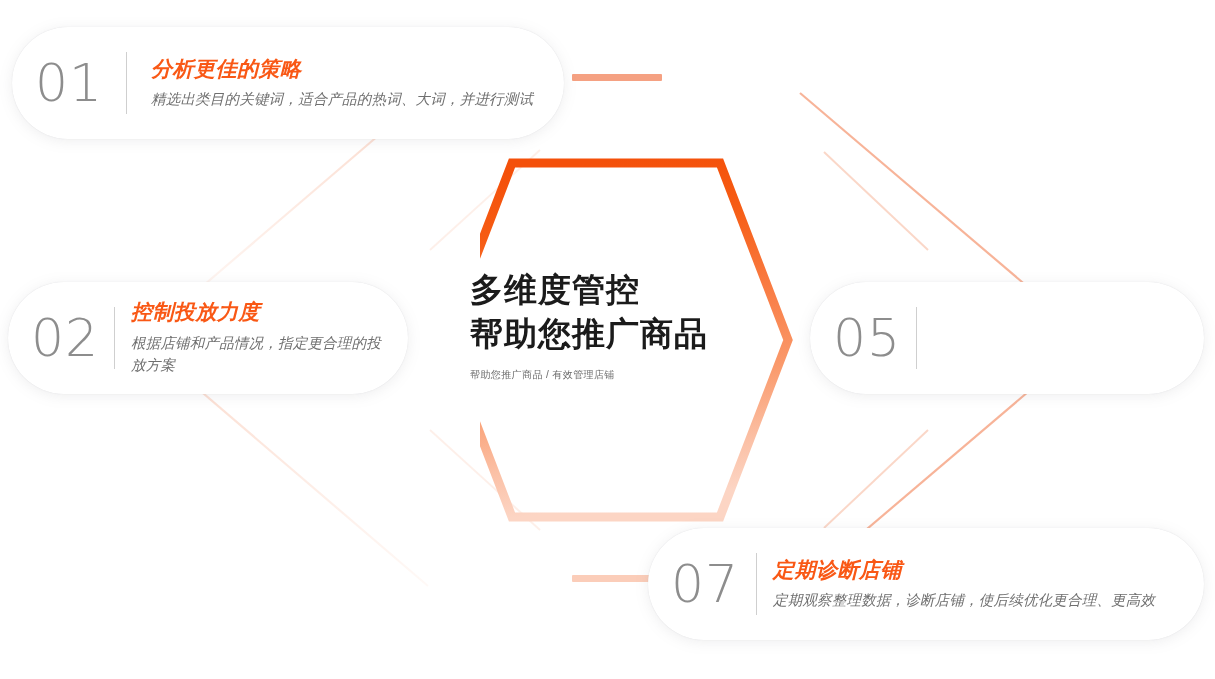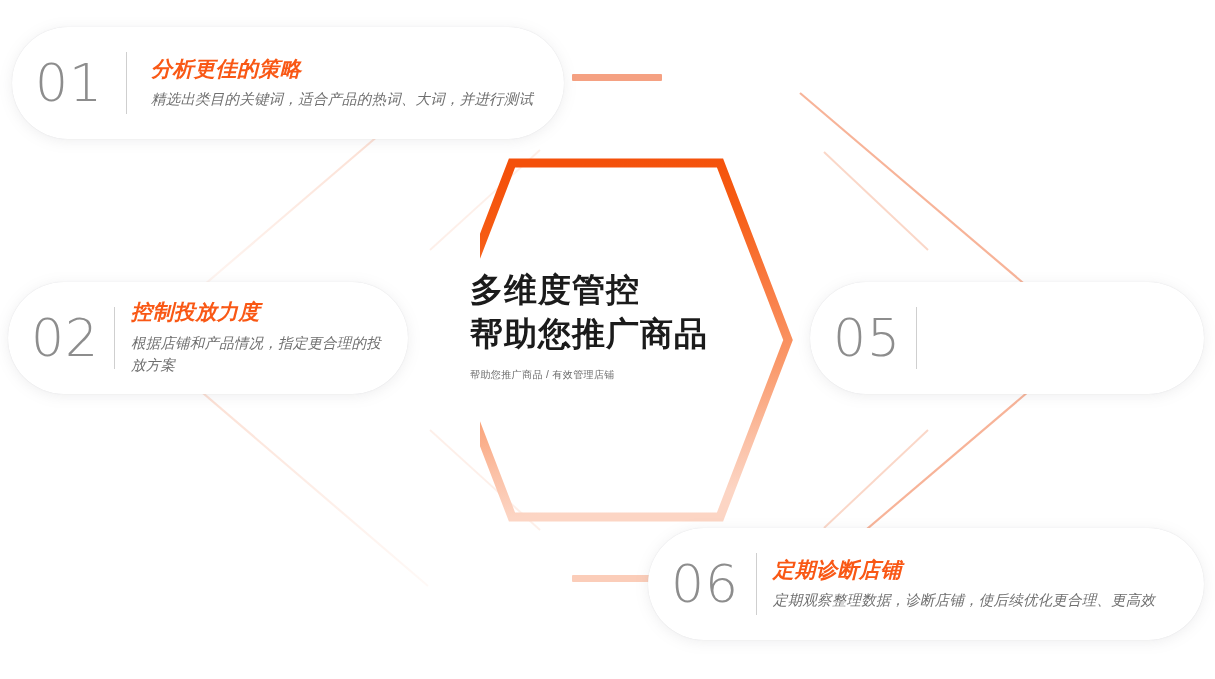--- a/index.html
+++ b/index.html
@@ -213,21 +213,21 @@
   </div>
 
 
 
   <div class="card" id="card-05">
     <div class="card-num">05</div>
     <div class="card-divider"></div>
   </div>
 
   <div class="card" id="card-06">
-    <div class="card-num">06</div>
+    <div class="card-num">07</div>
     <div class="card-divider"></div>
     <div class="card-body">
       <div class="card-title">定期诊断店铺</div>
       <div class="card-desc">定期观察整理数据，诊断店铺，使后续优化更合理、更高效</div>
     </div>
   </div>
 
 </div>
 
 </body></html>

